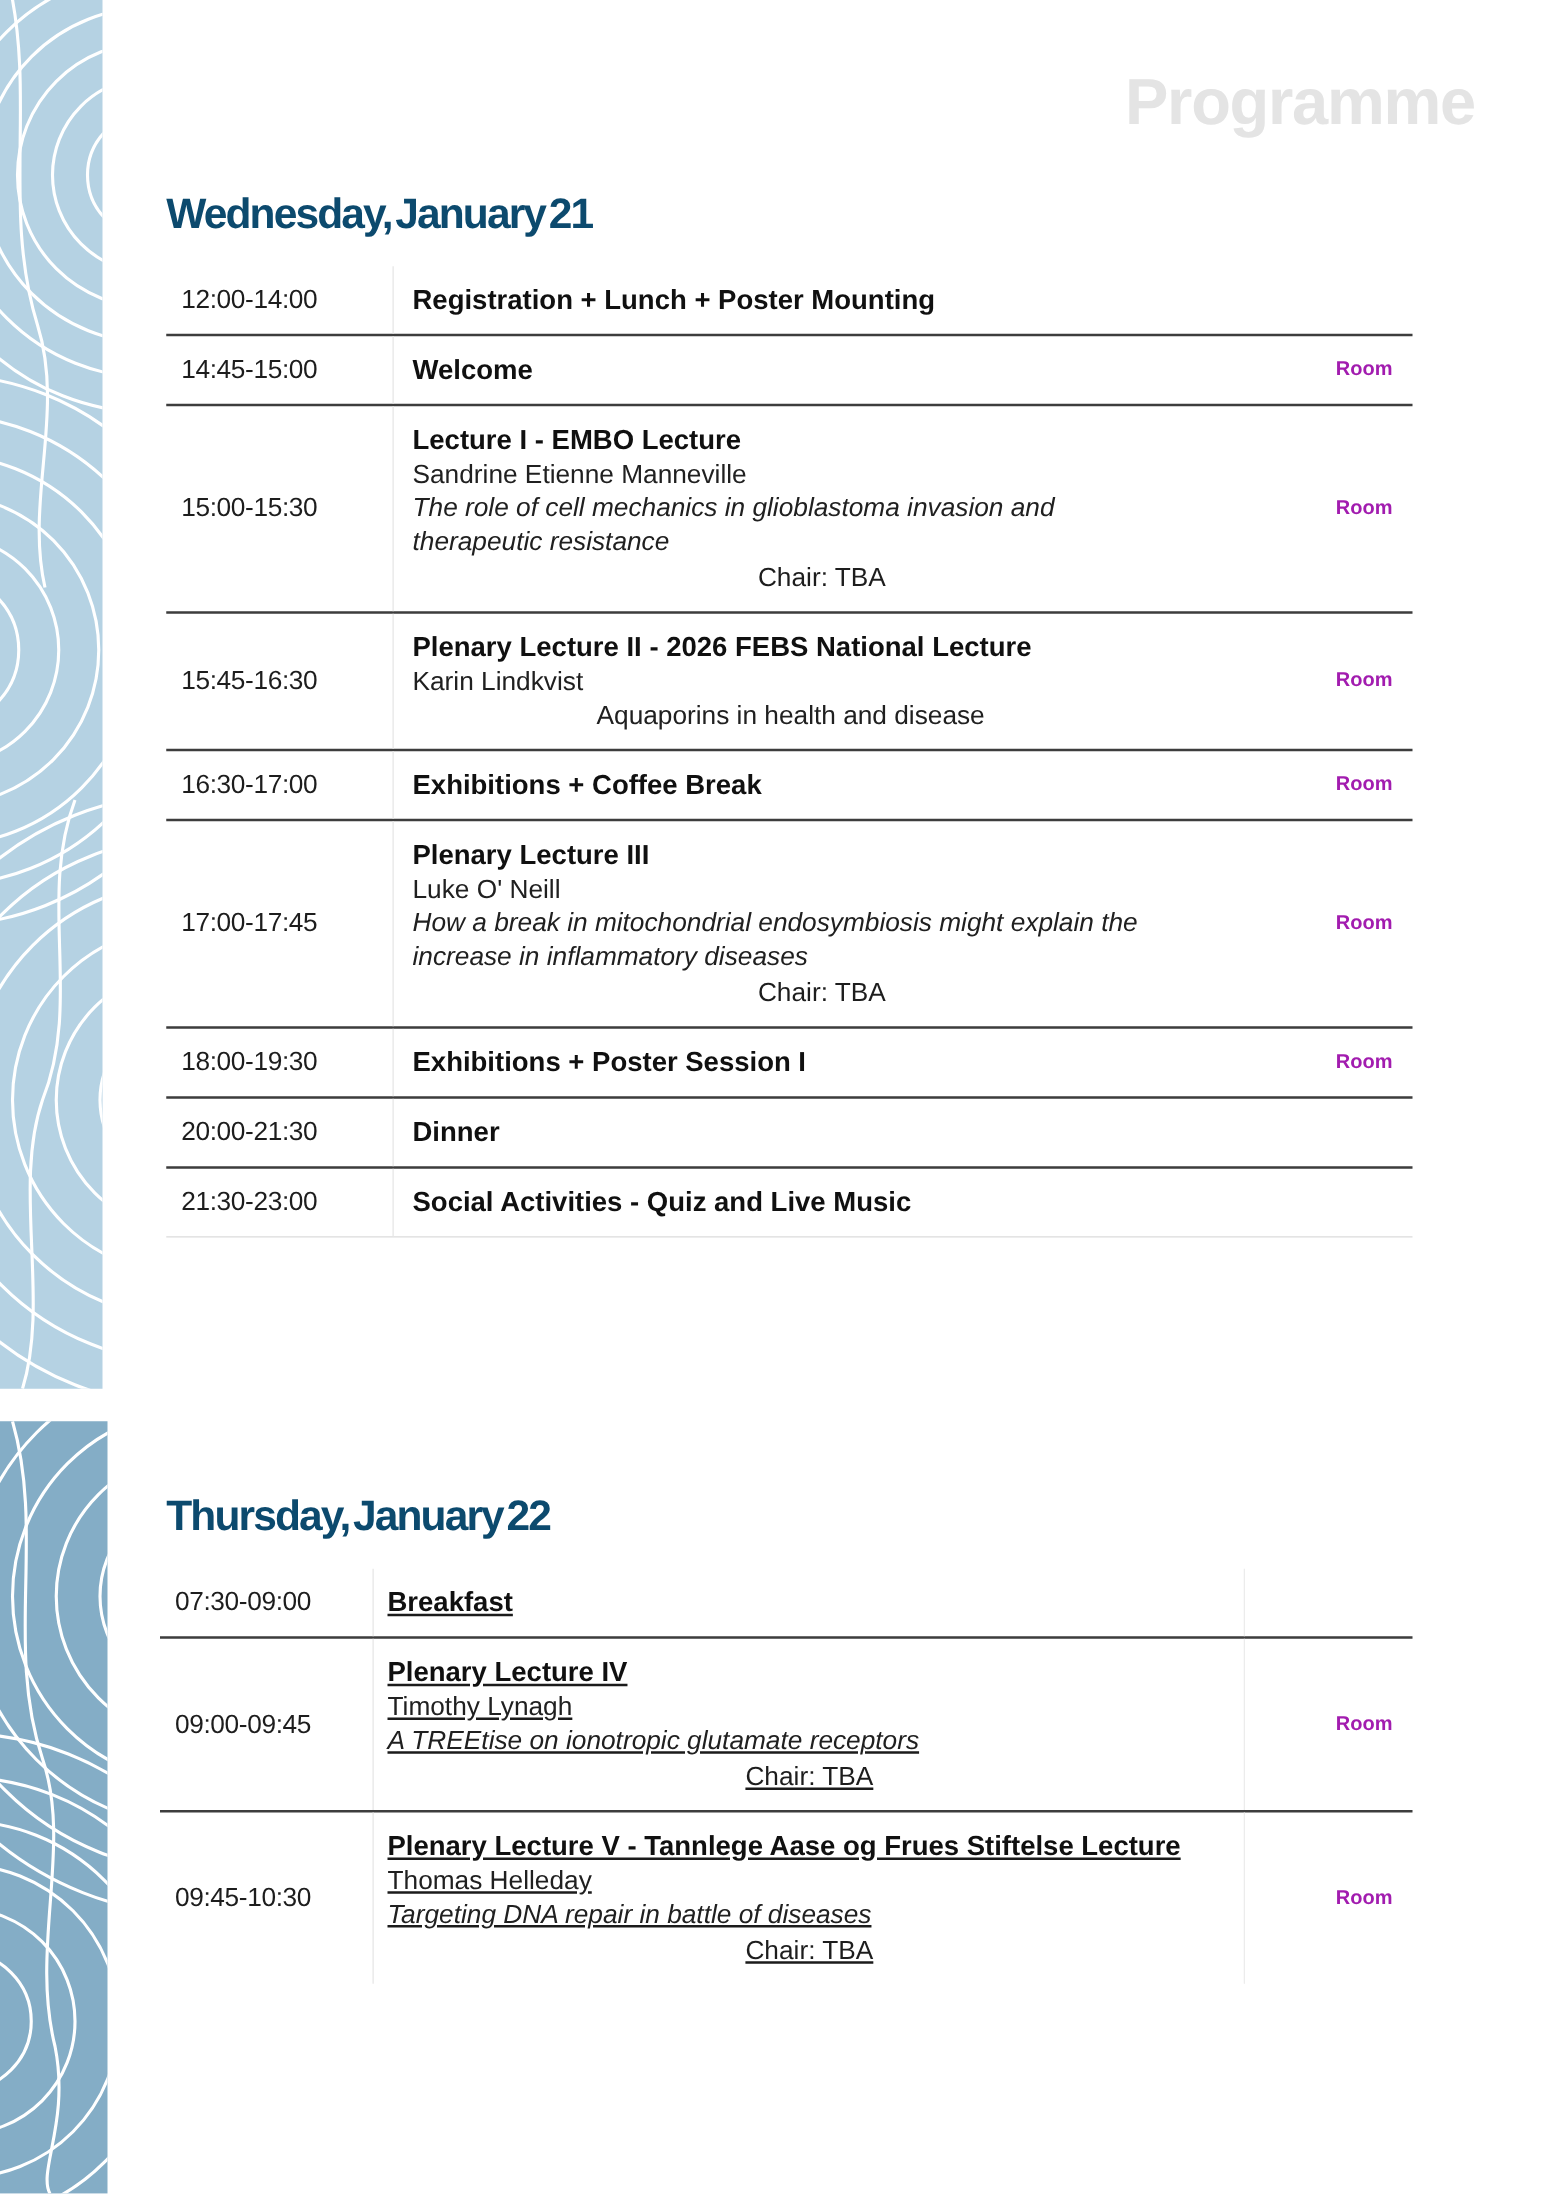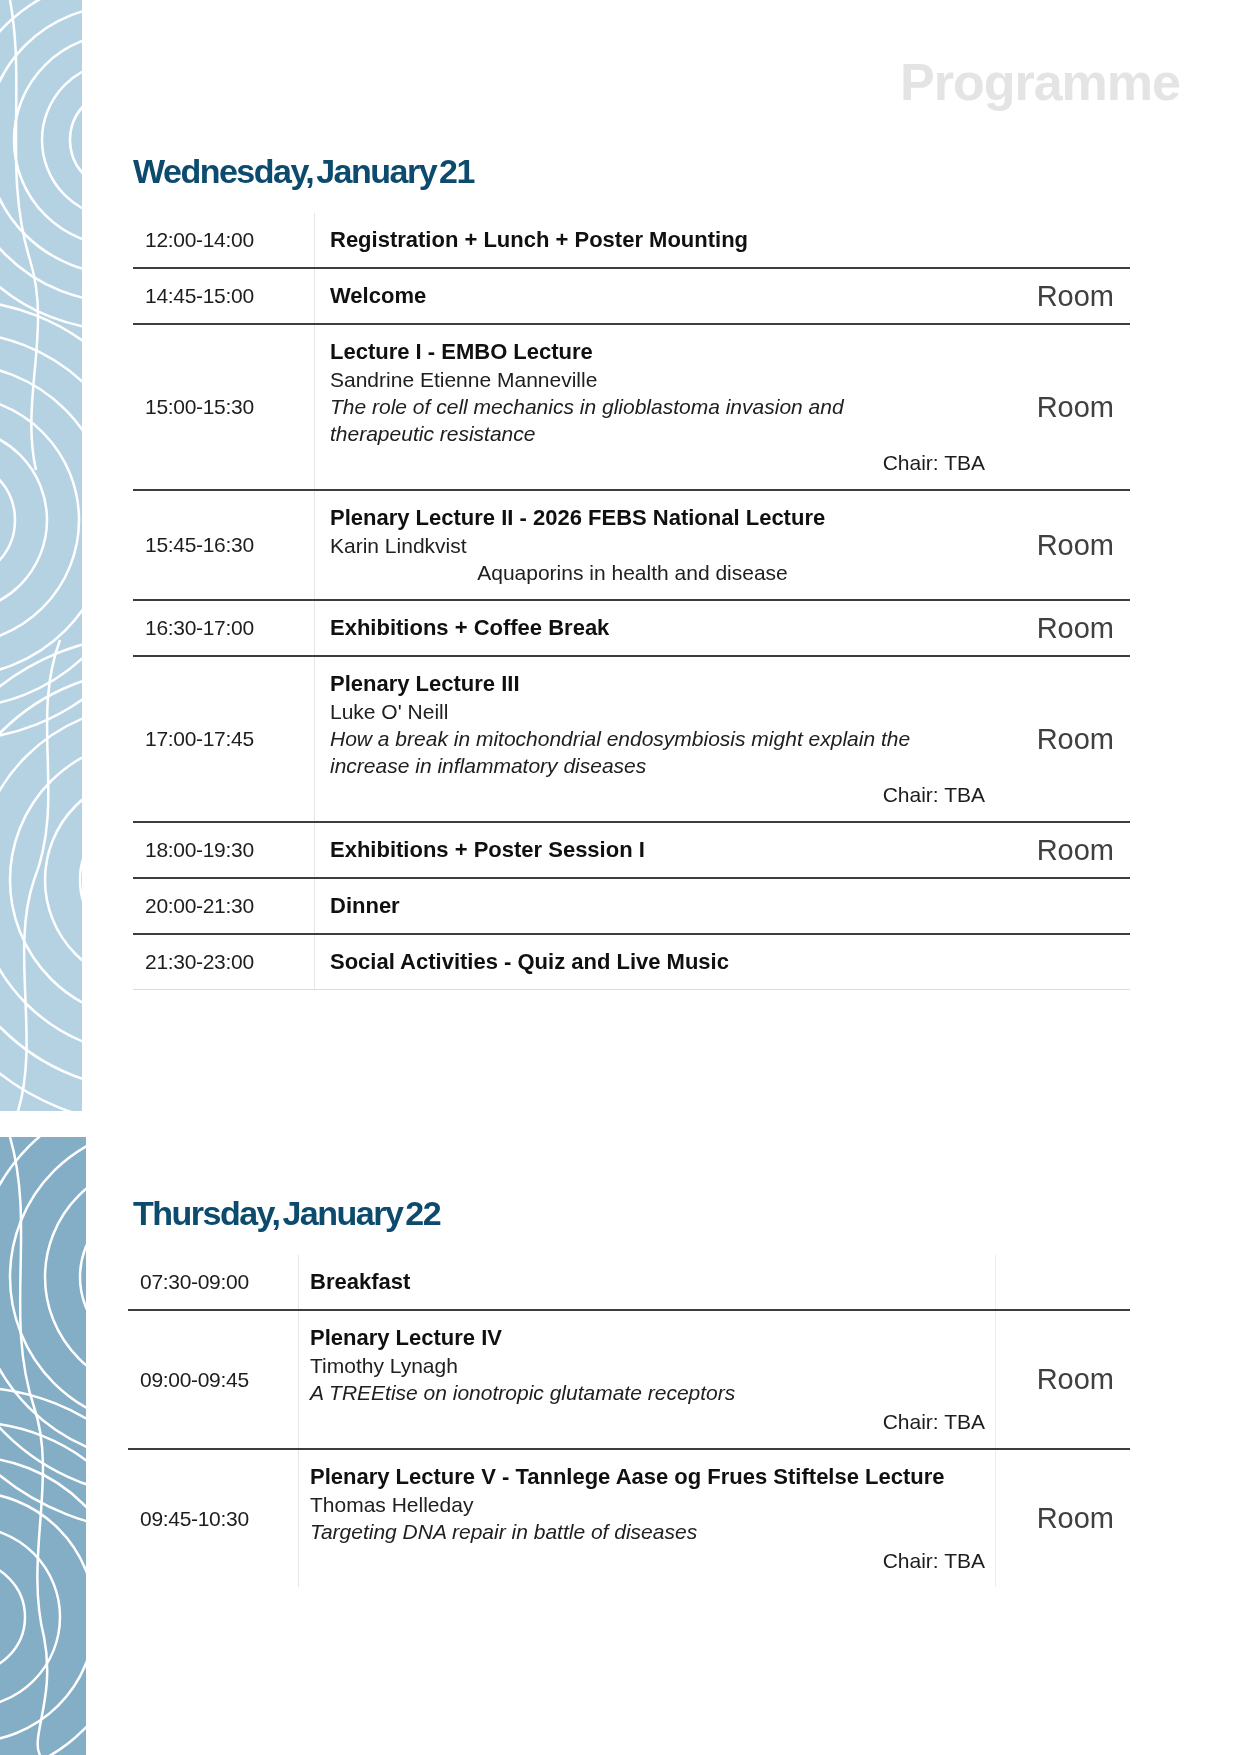--- a/index.html
+++ b/index.html
@@ -38,30 +38,30 @@
   .row.first{border-top:none;}
   .row.last-light{border-bottom:1px solid var(--border_light);}
 
   .cell{min-height:100%;}
   .time{width:182px;flex:0 0 182px;display:flex;align-items:center;
     border-right:1px solid var(--divider_light);
     font-size:21px;letter-spacing:-0.3px;color:#1d1d1d;padding:13px 22px 13px 12px;}
   .t2 .time{width:171px;flex:0 0 171px;}
   .evt{flex:1 1 auto;display:flex;flex-direction:column;justify-content:center;
     padding:13px 10px 13px 15px;}
-  .t2 .evt{padding-left:11px;}
+  .t2 .evt{padding-left:11px;text-decoration:underline;}
   .room{width:135px;flex:0 0 135px;display:flex;align-items:center;justify-content:flex-end;
-    font-size:29px;font-weight:normal;padding-right:16px;color:#404040;}
+    font-size:16px;font-weight:bold;padding-right:16px;color:#a21caf;}
   .t2 .room{border-left:1px solid #ececec;}
 
   .etitle{font-size:22px;font-weight:bold;line-height:28px;color:#101010;max-width:660px;}
   .speaker{font-size:21px;line-height:27px;color:#202020;}
   .talk{font-size:21px;line-height:27px;font-style:italic;color:#202020;max-width:605px;}
   .talk.plain{font-style:normal;text-align:center;}
-  .chair{font-size:21px;line-height:27px;color:#1d1d1d;width:100%;text-align:right;padding-top:2px;}
+  .chair{font-size:21px;line-height:27px;color:#1d1d1d;width:100%;text-align:center;padding-top:2px;}
 </style>
 </head>
 <body>
 
 <div class="page">
 
   <div class="sidebar-top">
     <svg width="82" height="1111" viewBox="0 0 82 1111">
       <g fill="none" stroke="#ffffff" stroke-width="2.5">
         <circle cx="120" cy="140" r="50"></circle>

